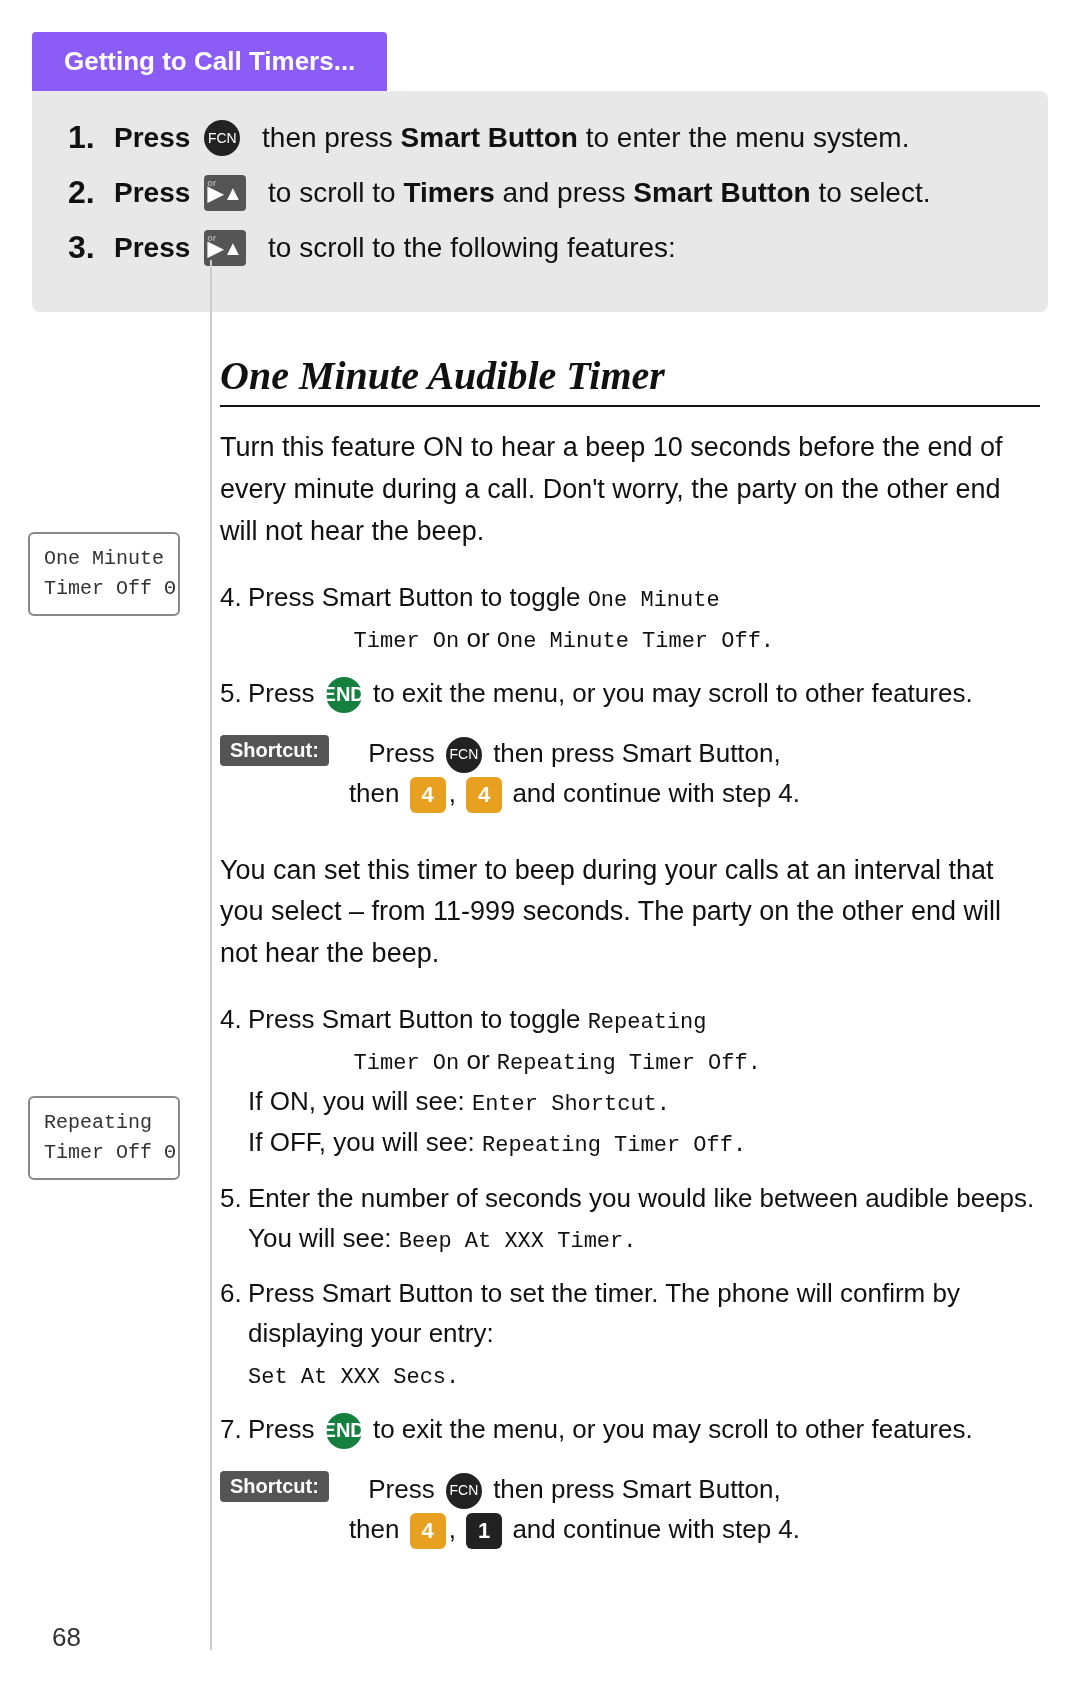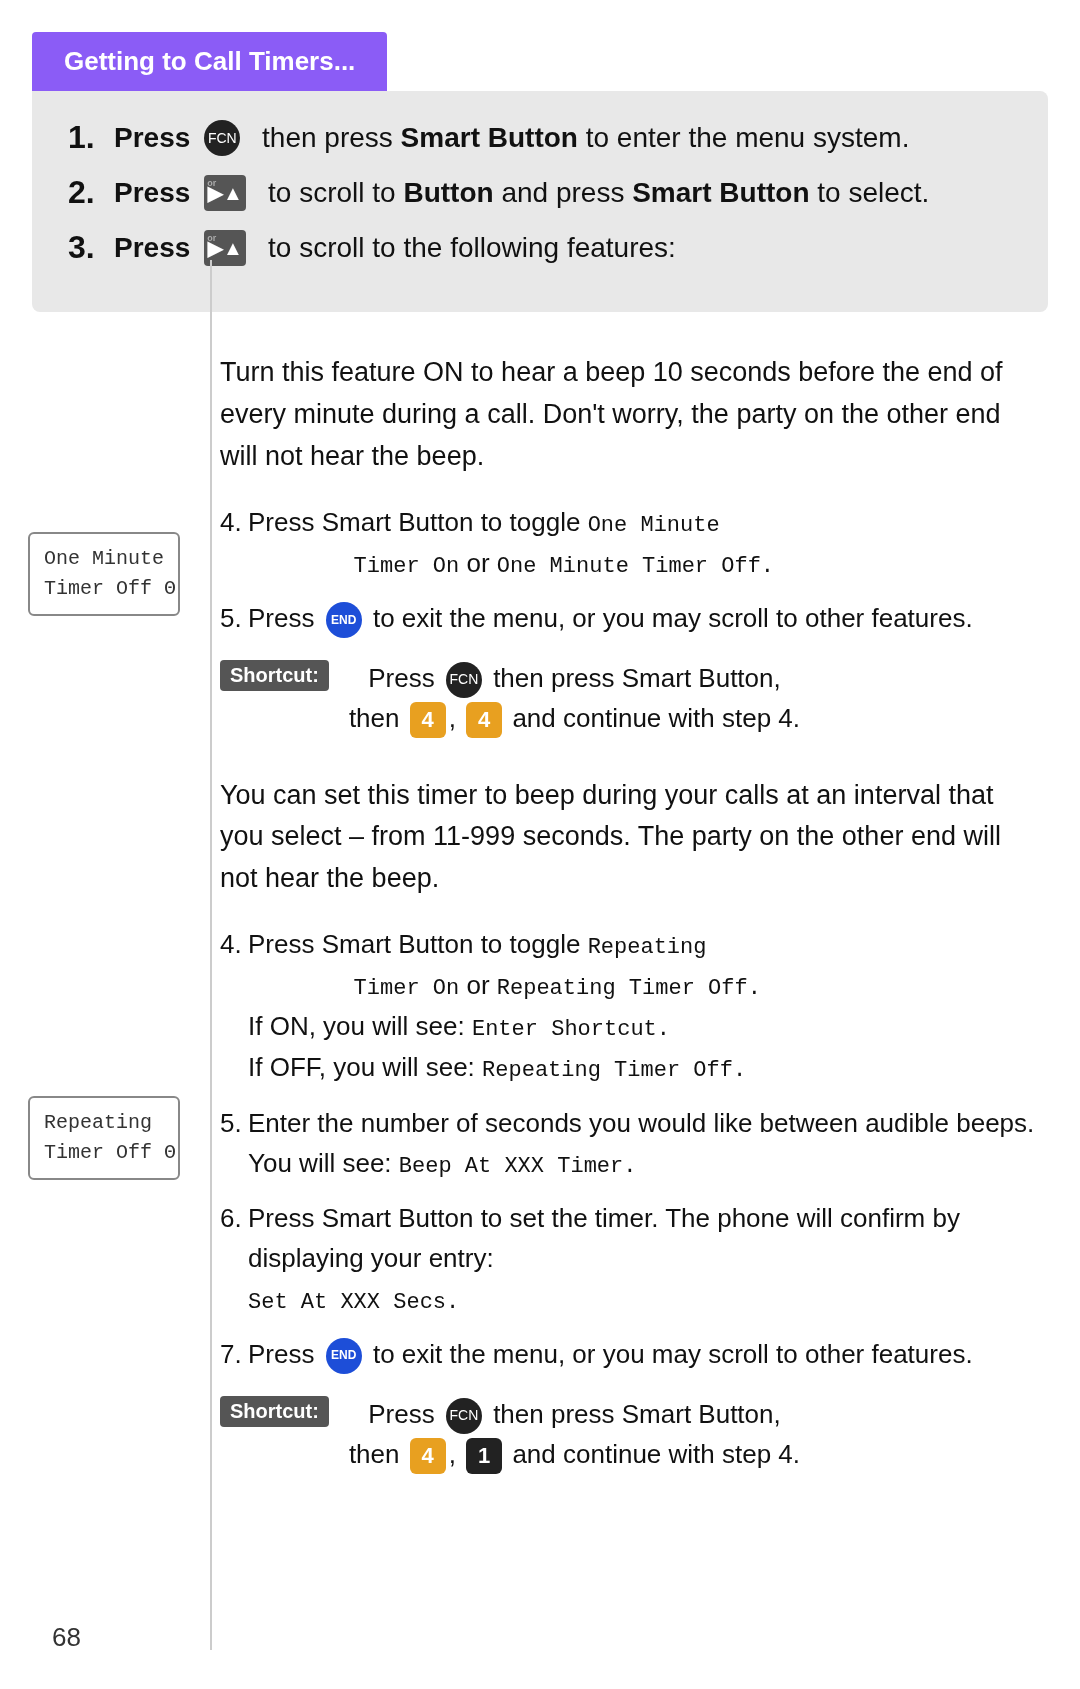--- a/index.html
+++ b/index.html
@@ -213,24 +213,24 @@
       bottom: 36px;
       left: 52px;
       font-size: 26px;
       color: #333;
     }
 
     .end-btn {
       display: inline-flex;
       align-items: center;
       justify-content: center;
-      background: #1d4ed8;
+      background: #15803d;
       color: #fff;
       border-radius: 50%;
-      font-size: 12px;
+      font-size: 20px;
       font-weight: bold;
       width: 36px;
       height: 36px;
       vertical-align: middle;
       margin: 0 4px;
     }
 
     .left-spacer {
       margin-top: 80px;
     }
@@ -255,21 +255,21 @@
     <span>&nbsp;then press <strong>Smart Button</strong> to enter the menu system.</span>
   </div>
 
   <div class="step">
     <span class="step-num">2.</span>
     <span style="font-weight:bold;">Press</span>
     <span class="scroll-icon">
       <span class="scroll-icon-text">or</span>
       <span style="font-size:20px;">▶▲</span>
     </span>
-    <span>&nbsp;to scroll to <strong>Button</strong> and press <strong>Smart Button</strong> to select.</span>
+    <span>&nbsp;to scroll to <strong>Timers</strong> and press <strong>Smart Button</strong> to select.</span>
   </div>
 
   <div class="step">
     <span class="step-num">3.</span>
     <span style="font-weight:bold;">Press</span>
     <span class="scroll-icon">
       <span class="scroll-icon-text">or</span>
       <span style="font-size:20px;">▶▲</span>
     </span>
     <span>&nbsp;to scroll to the following features:</span>
@@ -288,20 +288,21 @@
 
     <div class="left-spacer" style="margin-top: 480px;">
       <div class="display-box">Repeating
 Timer Off Θ</div>
     </div>
   </div>
 
   <div class="right-panel">
 
     <div class="section1">
+      <div class="section-title">One Minute Audible Timer</div>
       <div class="section-desc">Turn this feature ON to hear a beep 10 seconds before the end of every minute during a call. Don't worry, the party on the other end will not hear the beep.</div>
 
       <ul class="steps-list">
         <li>
           <span class="step-n">4.</span>
           Press Smart Button to toggle <span class="mono">One Minute<br>&nbsp;&nbsp;&nbsp;&nbsp;&nbsp;&nbsp;&nbsp;&nbsp;Timer On</span> or <span class="mono">One Minute Timer Off.</span>
         </li>
         <li>
           <span class="step-n">5.</span>
           Press <span class="end-btn">END</span> to exit the menu, or you may scroll to other features.

